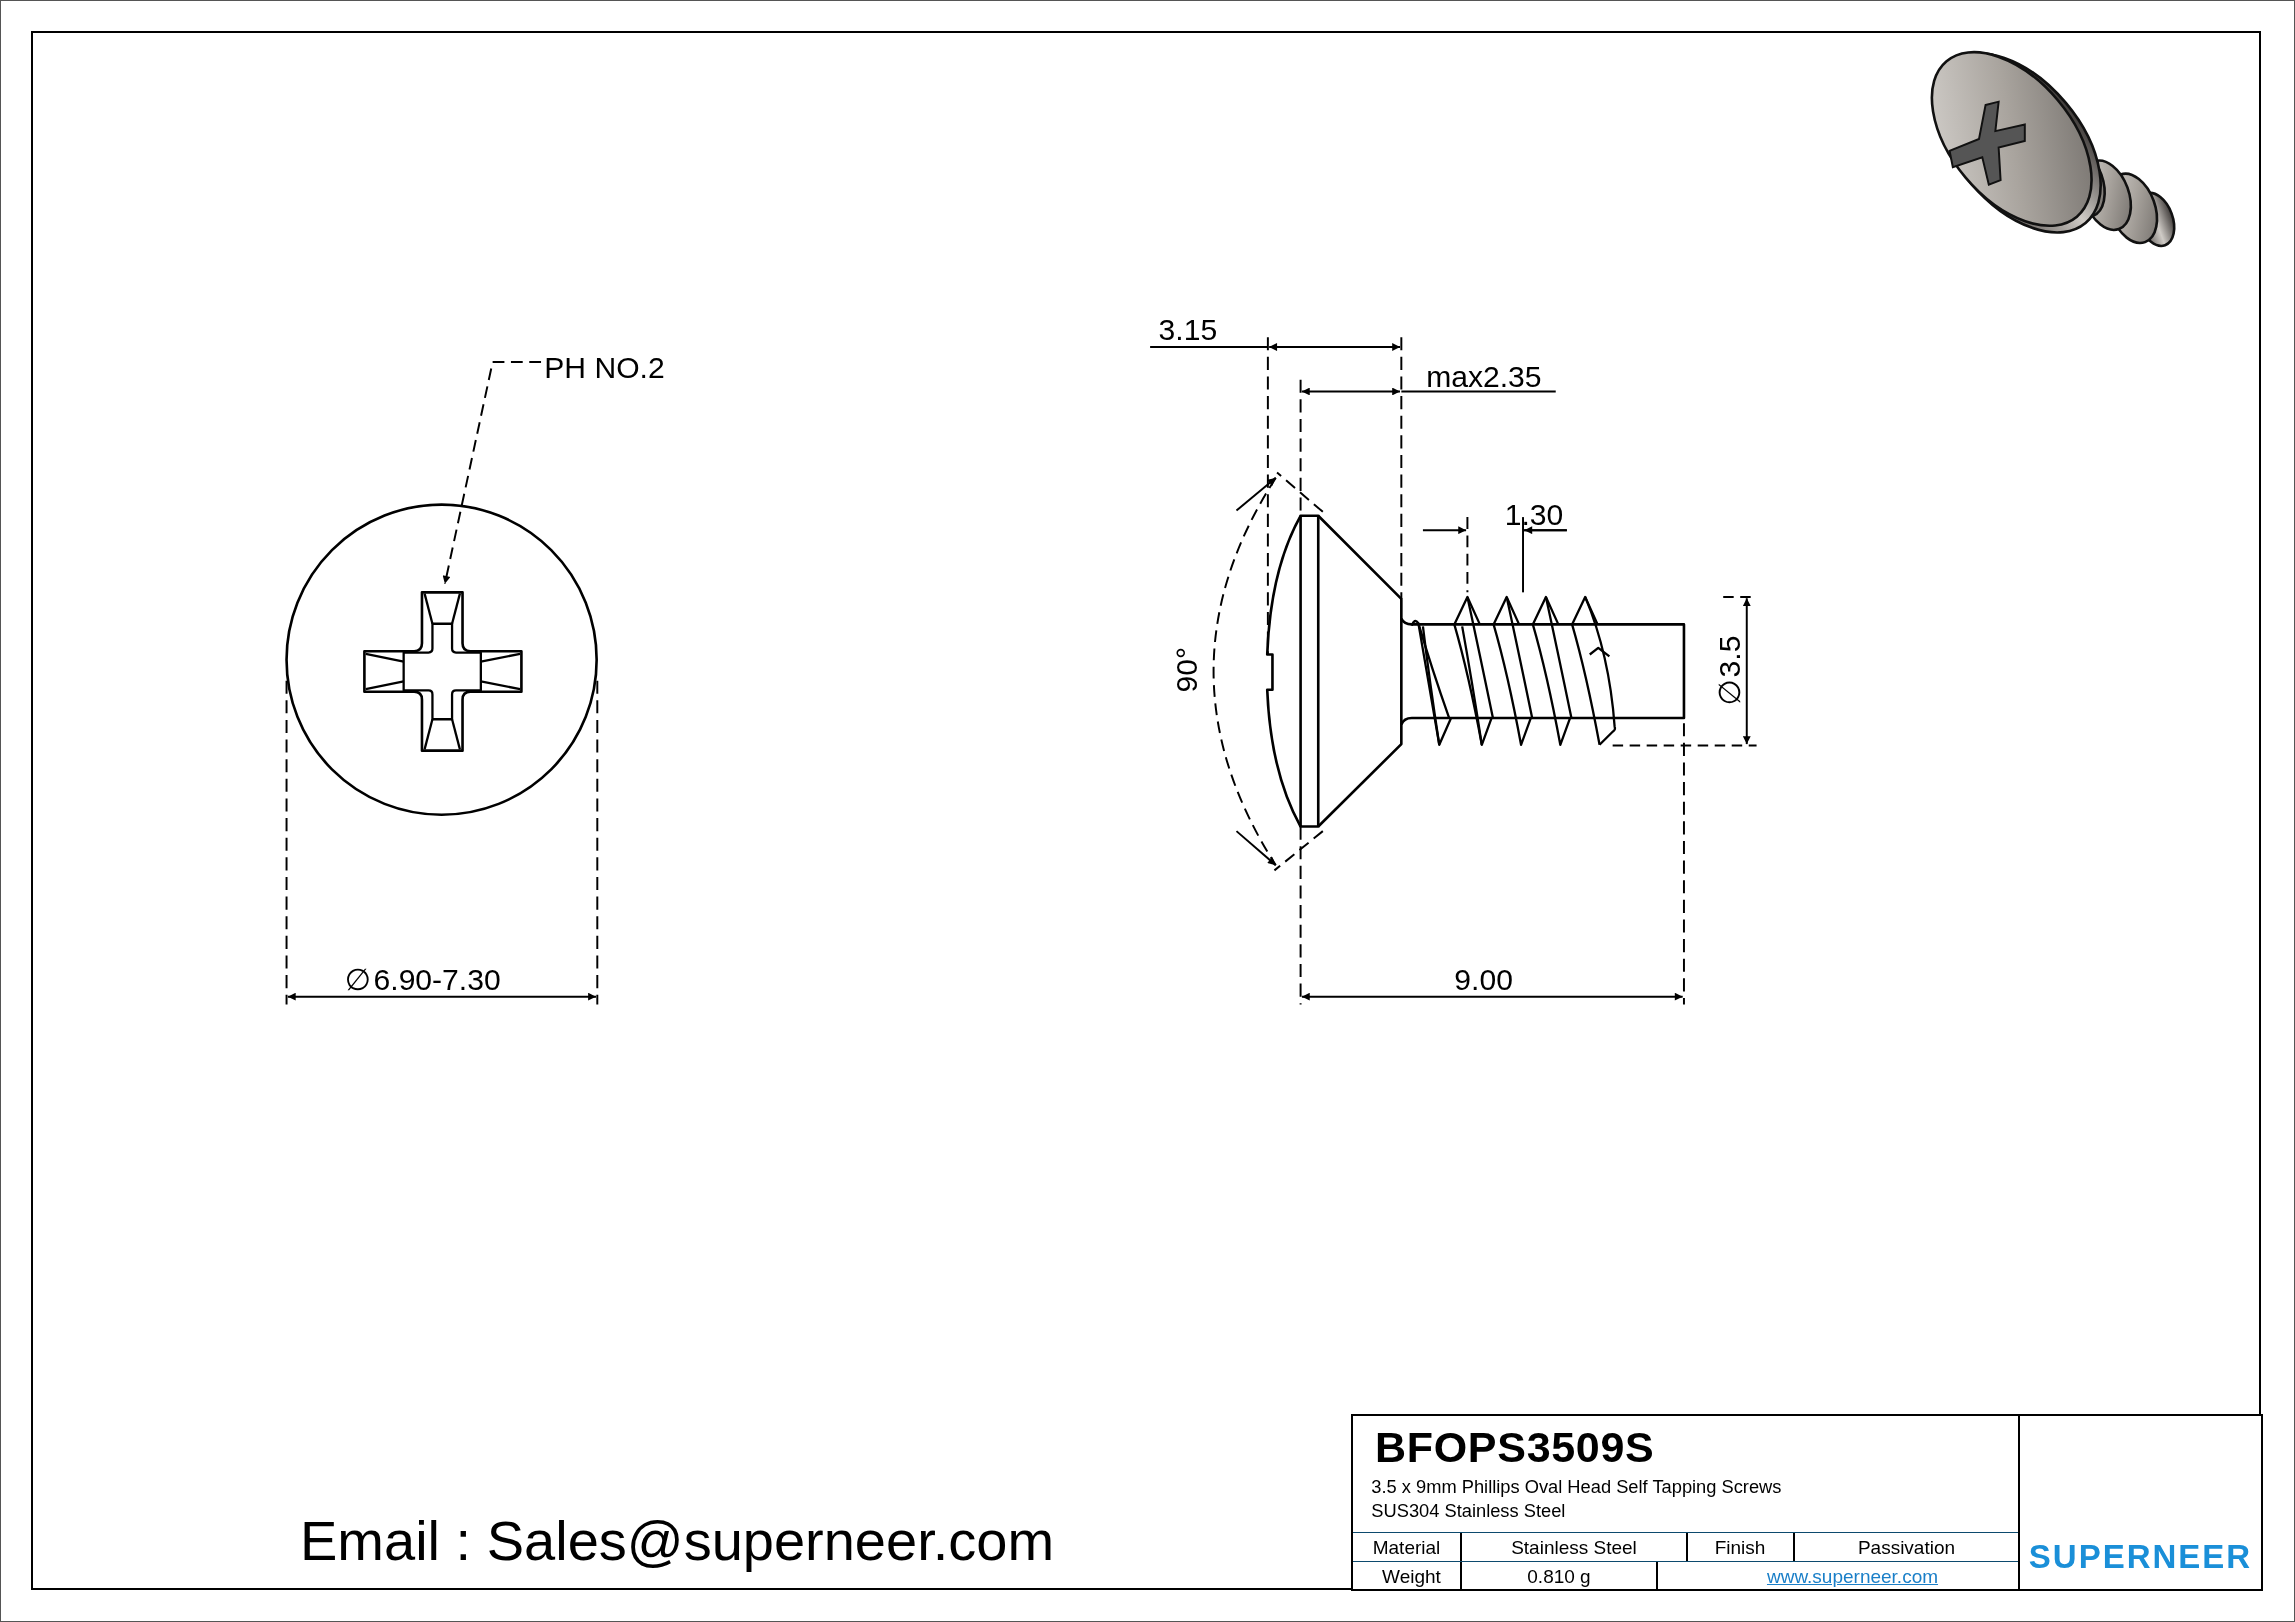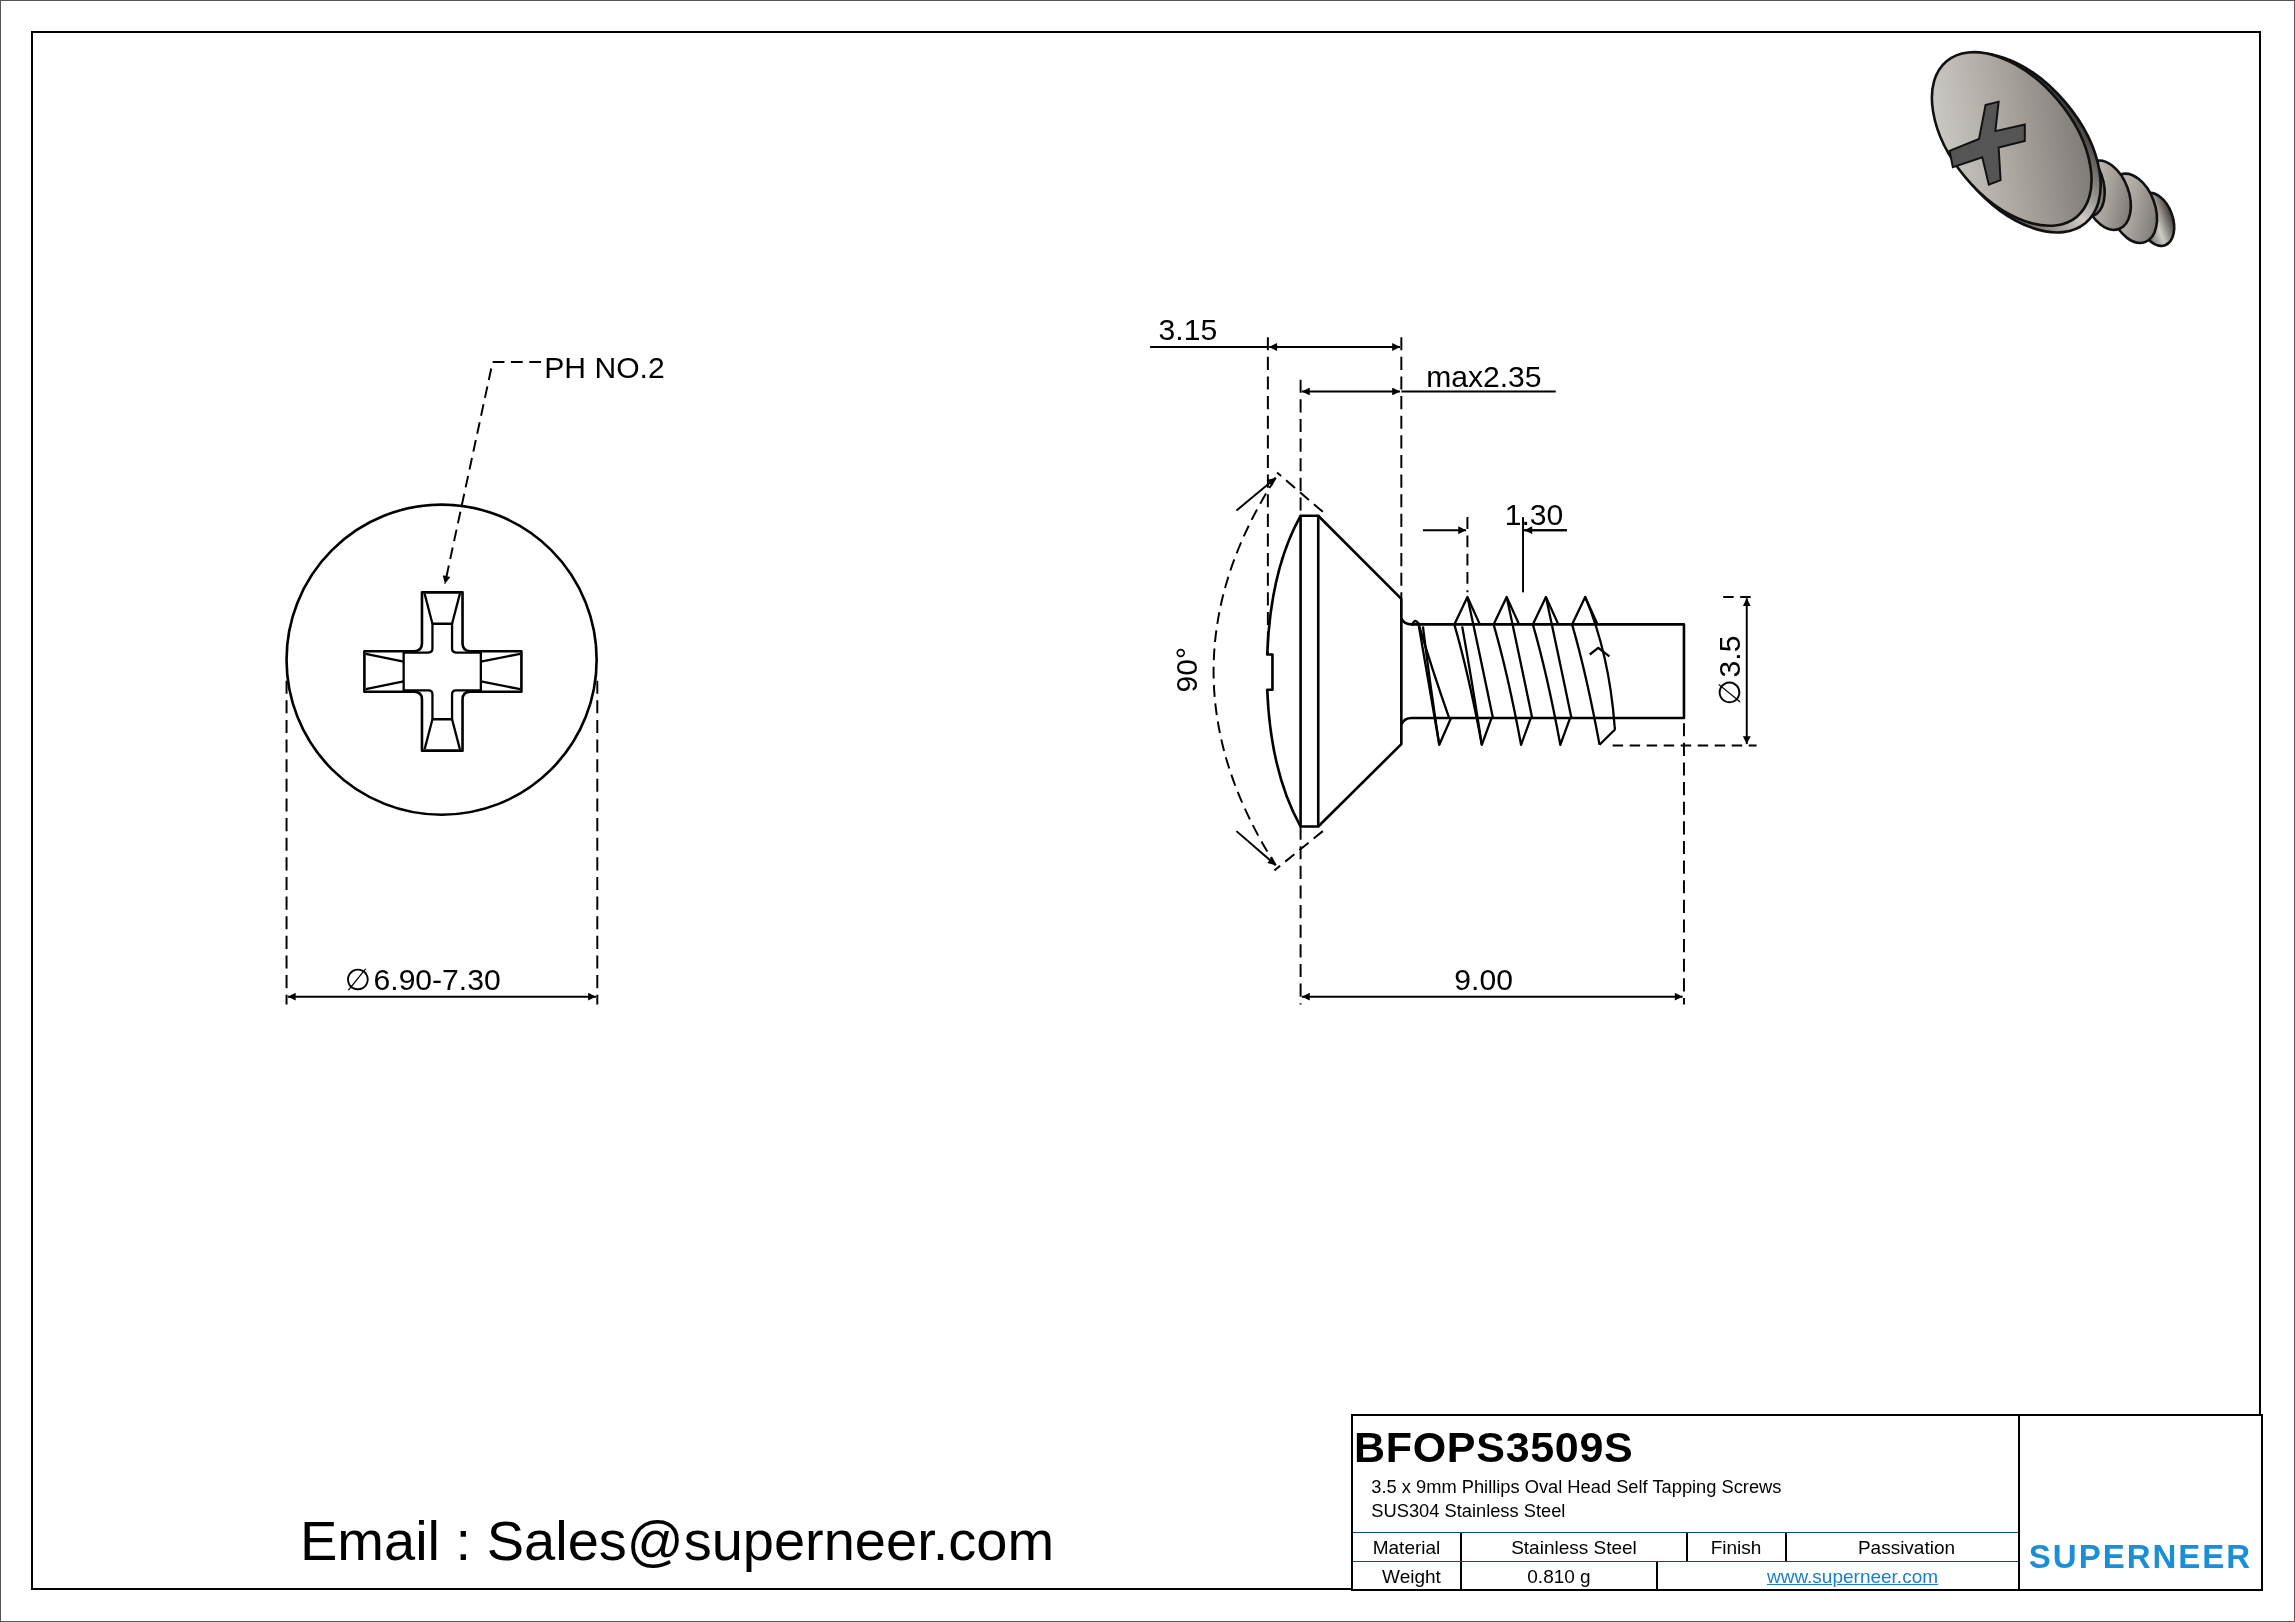--- a/index.html
+++ b/index.html
@@ -5,21 +5,21 @@
   html, body { margin:0; padding:0; background:#ffffff; }
   body { width:2295px; height:1623px; position:relative; overflow:hidden;
          font-family:"Liberation Sans", sans-serif; color:#000; }
   .outer-frame { position:absolute; left:0; top:0; width:2293px; height:1620px; border:1.3px solid #555; }
   .inner-frame { position:absolute; left:31px; top:31px; width:2230px; height:1559px; border:2px solid #000; box-sizing:border-box; }
   svg.drawing { position:absolute; left:0; top:0; }
   .dim-text { font-family:"Liberation Sans", sans-serif; font-size:46px; fill:#000; }
   .title-block { position:absolute; left:1351px; top:1414px; width:912px; height:177px;
                  border:2px solid #000; box-sizing:border-box; background:#fff; }
   .tb-left { position:absolute; left:0; top:0; width:667px; height:100%; border-right:2px solid #000; box-sizing:border-box; }
-  .tb-part { position:absolute; left:1px; top:6.5px; font-size:43px; font-weight:bold; letter-spacing:0.7px; }
+  .tb-part { position:absolute; left:22px; top:6.5px; font-size:43px; font-weight:bold; letter-spacing:0.7px; }
   .tb-desc1 { position:absolute; left:18.3px; top:60px; font-size:18.3px; }
   .tb-desc2 { position:absolute; left:18.3px; top:84px; font-size:18.3px; }
   .tb-row { position:absolute; left:0; width:100%; border-top:1px solid #0c4a6e; box-sizing:border-box; }
   .tb-row1 { top:116px; height:30px; }
   .tb-row2 { top:145px; height:30px; }
   .cell { position:absolute; top:0; height:100%; display:flex; align-items:center; justify-content:center;
           font-size:19px; box-sizing:border-box; }
   .cell.bordered { border-right:2px solid #000; }
   .link { color:#1a7fc8;text-decoration:underline; }
   .tb-logo { position:absolute; left:667px; top:0; width:241px; height:100%; }
@@ -202,21 +202,21 @@
 
 <div class="title-block">
   <div class="tb-left">
     <div class="tb-part">BFOPS3509S</div>
     <div class="tb-desc1">3.5 x 9mm Phillips Oval Head Self Tapping Screws</div>
     <div class="tb-desc2">SUS304 Stainless Steel</div>
 
     <div class="tb-row tb-row1">
       <div class="cell bordered" style="left:0;width:109px;">Material</div>
       <div class="cell bordered" style="left:109px;width:226px;">Stainless Steel</div>
-      <div class="cell bordered" style="left:334px;width:100px;">Finish</div>
+      <div class="cell bordered" style="left:334px;width:108px;">Finish</div>
       <div class="cell" style="left:442px;width:223px;">Passivation</div>
     </div>
     <div class="tb-row tb-row2">
       <div class="cell bordered" style="left:0;width:109px;padding-left:10px;">Weight</div>
       <div class="cell bordered" style="left:109px;width:196px;">0.810 g</div>
       <div class="cell link" style="left:334px;width:331px;">www.superneer.com</div>
     </div>
   </div>
   <div class="tb-logo">
     <div class="logo-word">SUPERNEER</div>

